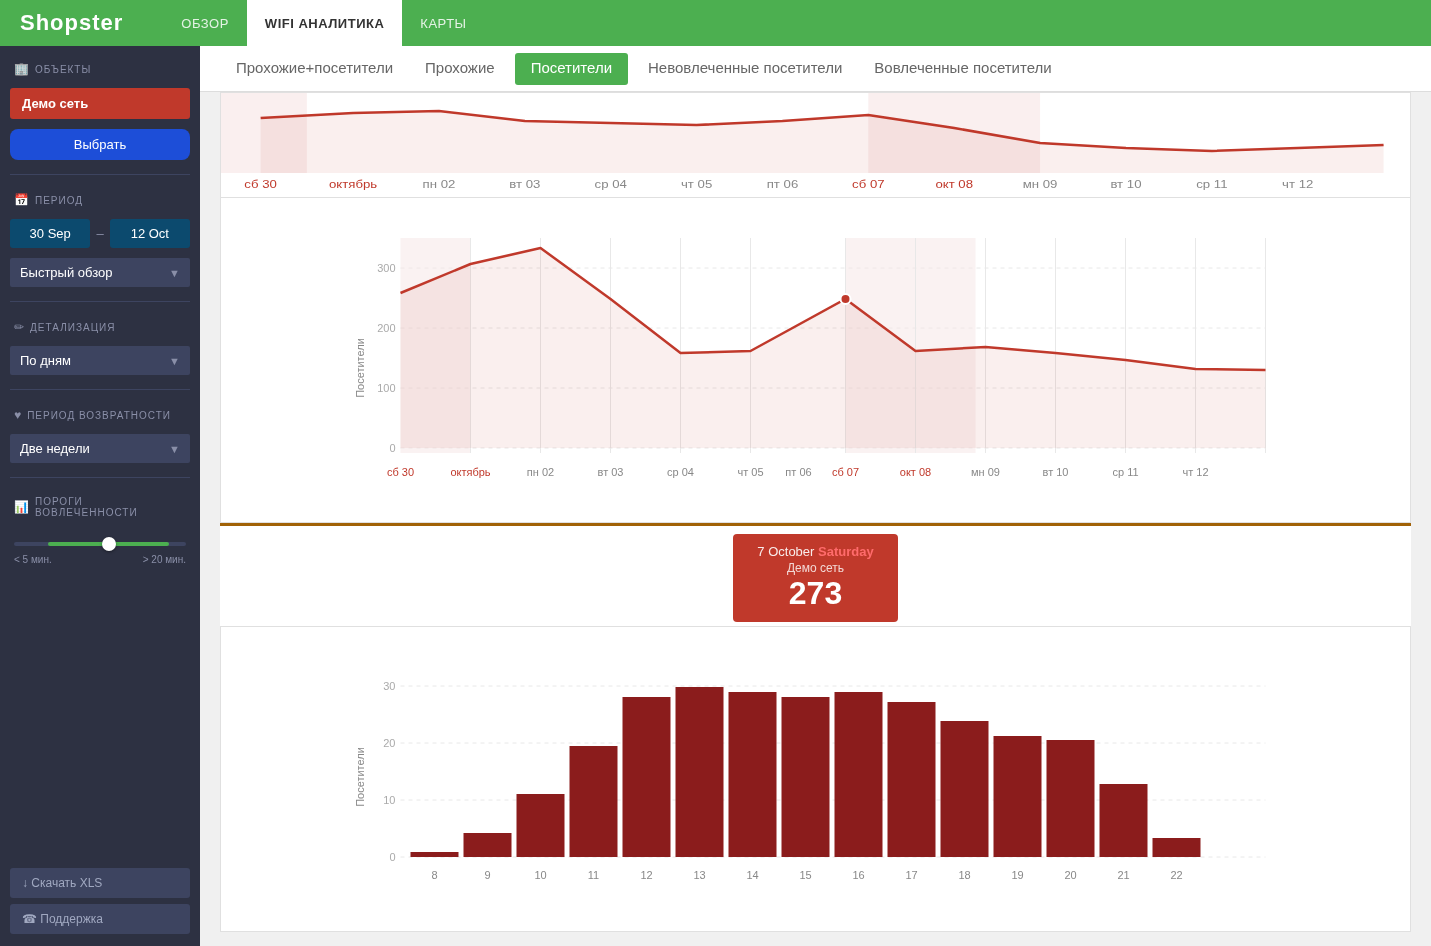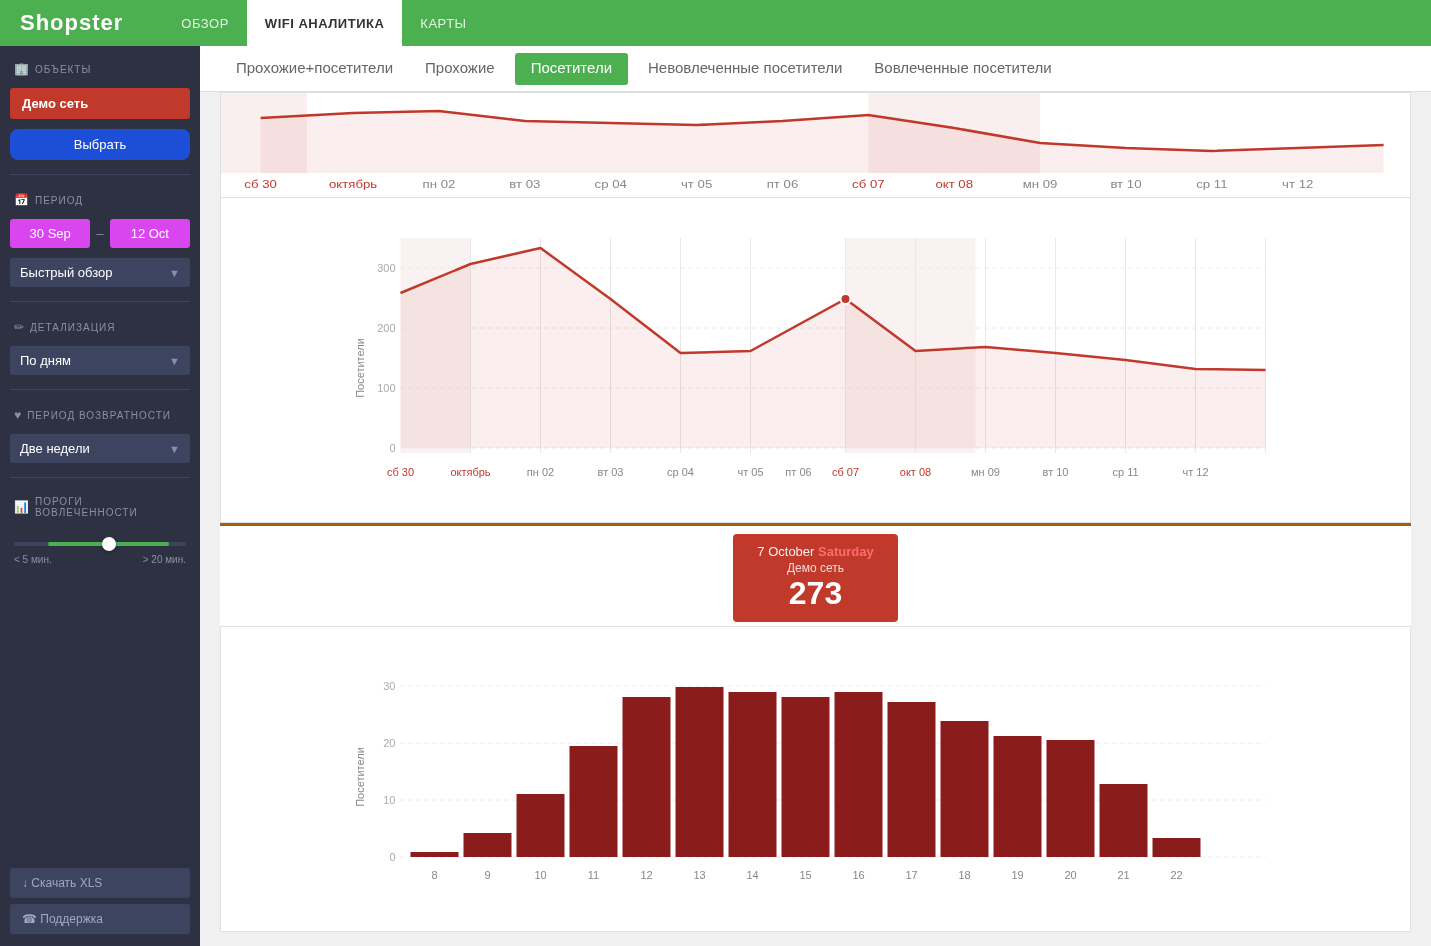--- a/index.html
+++ b/index.html
@@ -94,21 +94,21 @@
       border-radius: 2px;
       padding: 7px 10px;
       font-size: 13px;
       display: flex;
       align-items: center;
       justify-content: space-between;
       cursor: pointer;
     }
     .sidebar-dropdown .chevron { font-size: 11px; color: #8a8fa8; }
     .sidebar-date {
-      background: #d946ef;
+      background: #0c4a6e;
       color: white;
       border-radius: 3px;
       padding: 7px 12px;
       font-size: 13px;
       cursor: pointer;
       text-align: center;
     }
     .date-row {
       display: flex;
       align-items: center;

